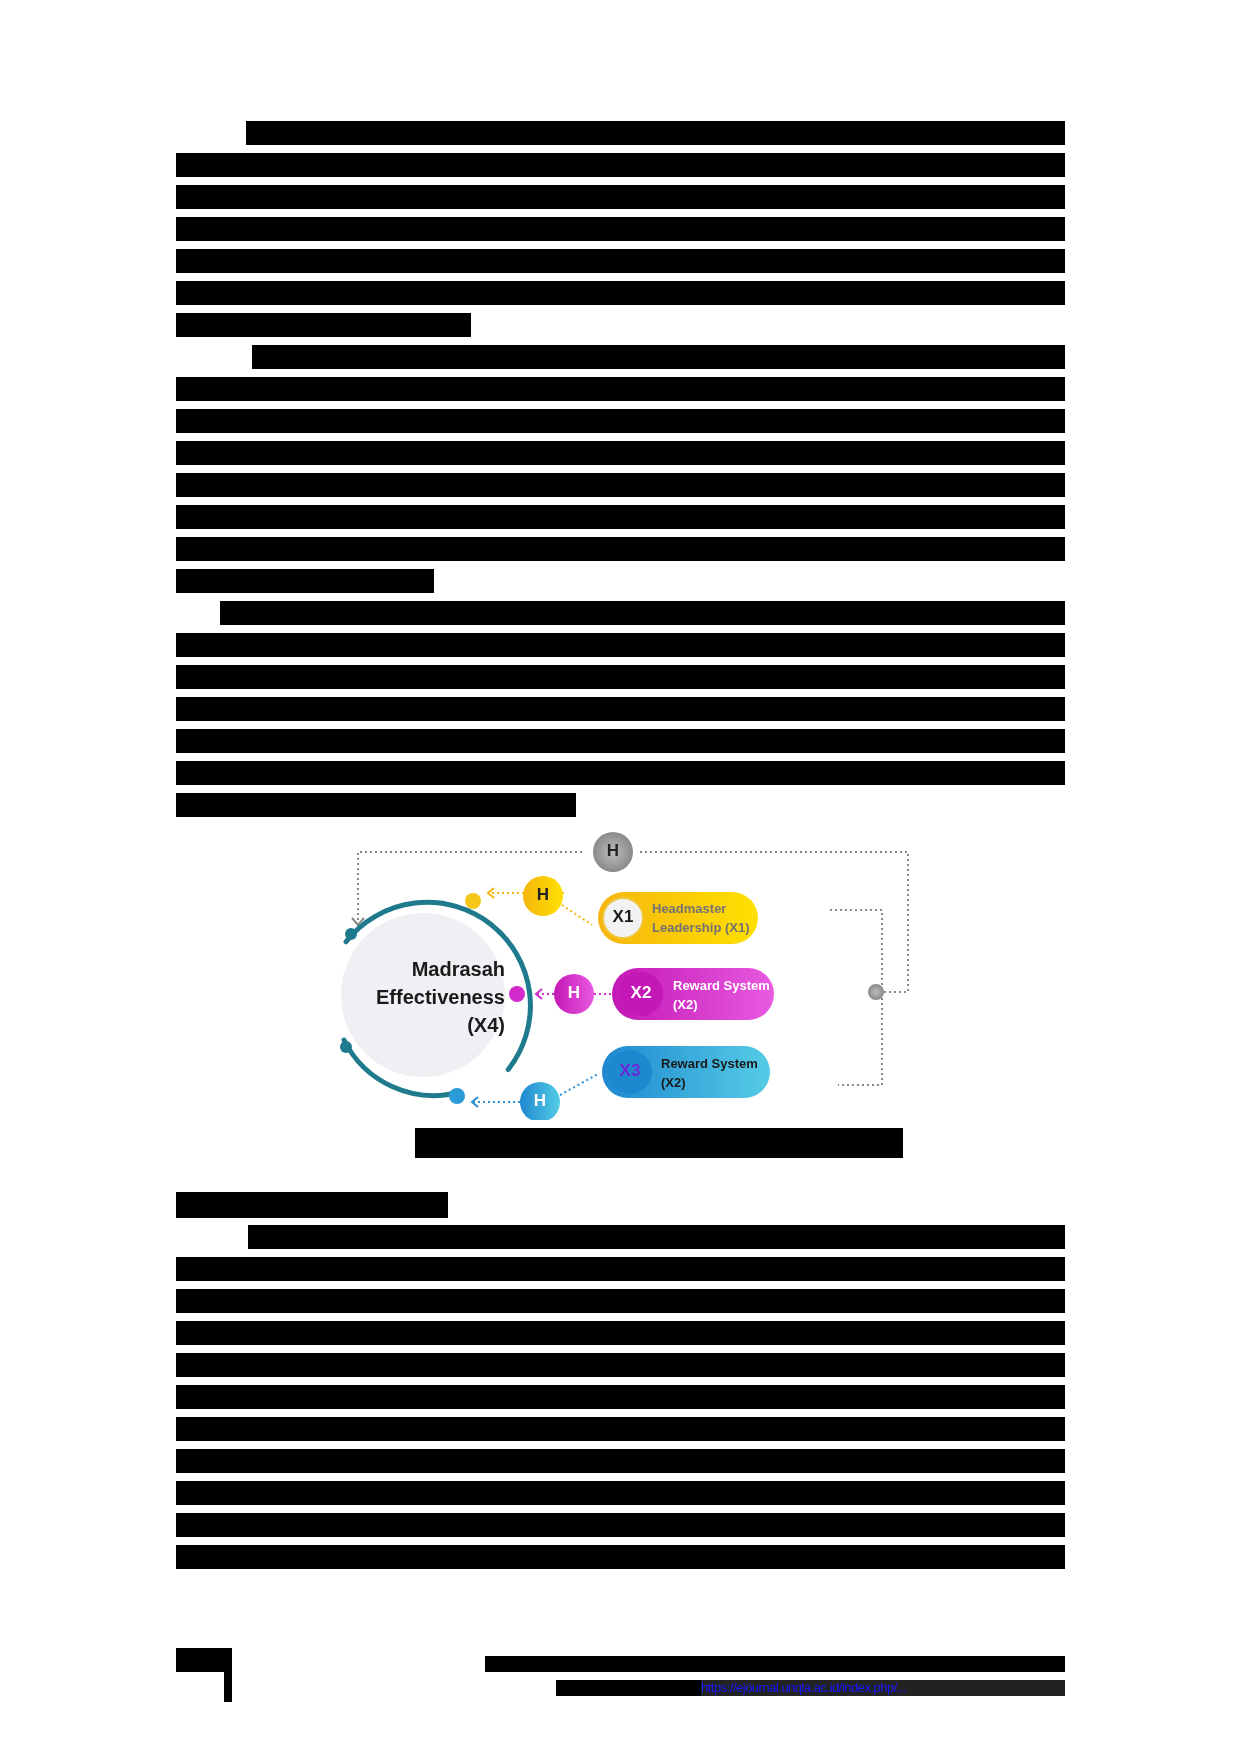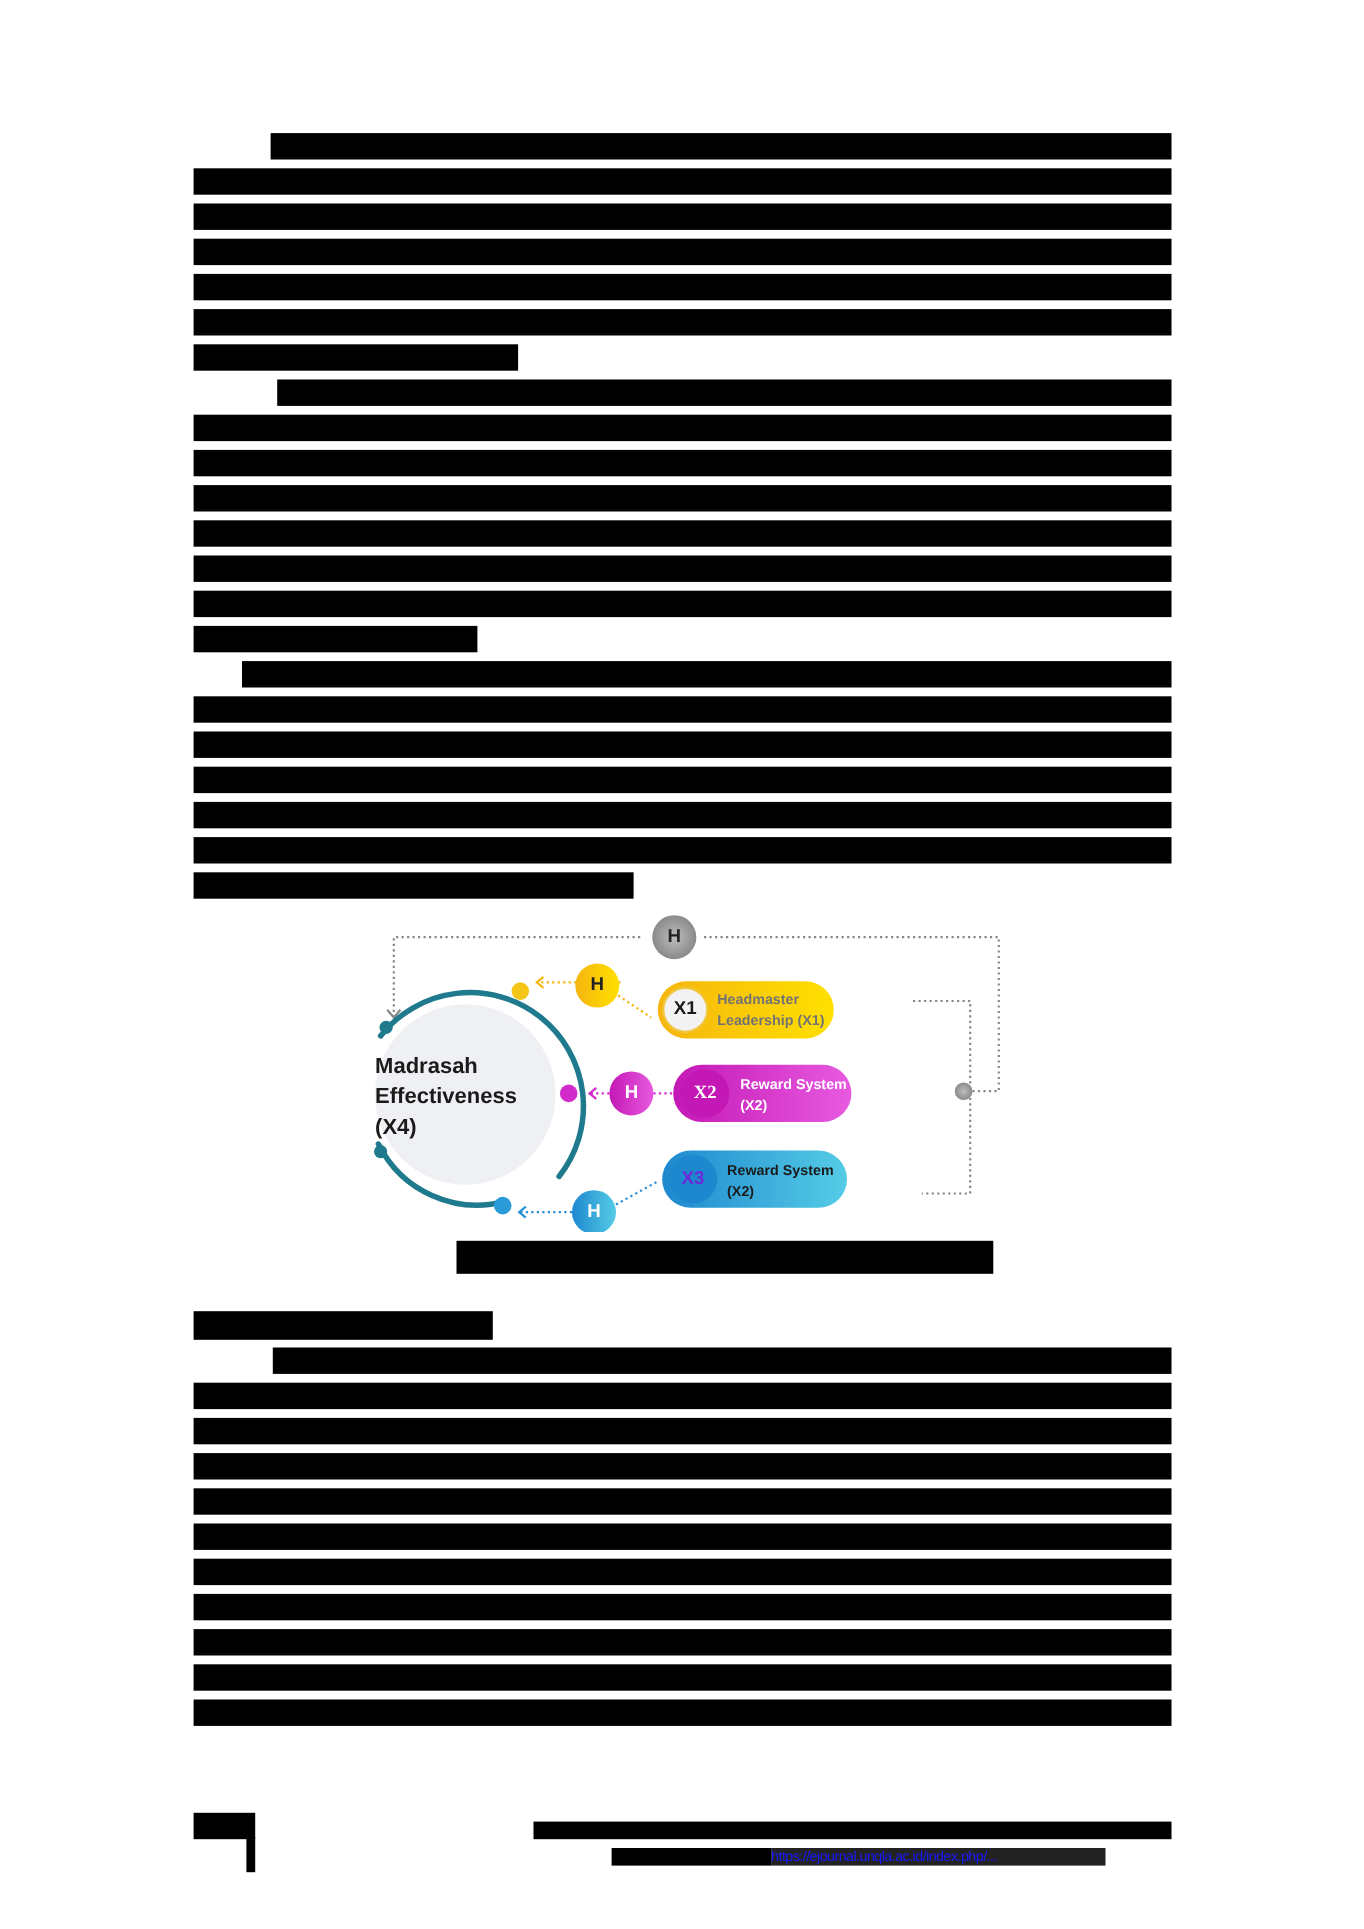--- a/index.html
+++ b/index.html
@@ -5,21 +5,21 @@
   html,body{margin:0;padding:0;background:#fff;}
   body{width:1240px;height:1754px;position:relative;overflow:hidden;font-family:"Liberation Sans",sans-serif;}
   .page{position:absolute;left:0;top:0;width:1240px;height:1754px;}
   .redact{position:absolute;background:#000;}
   .para{position:absolute;left:176px;width:889px;}
   .line{position:relative;height:26px;margin-bottom:6px;}
   .line .bar{position:absolute;top:3px;height:24px;background:#000;}
   
   .diagram{position:absolute;left:330px;top:810px;width:600px;height:310px;}
   .diagram svg{position:absolute;left:0;top:0;}
-  .node-title{position:absolute;text-align:left;font-weight:bold;color:#1a1a1a;font-size:20px;line-height:28px;}
+  .node-title{position:absolute;text-align:right;font-weight:bold;color:#1a1a1a;font-size:20px;line-height:28px;}
   .pill-label{position:absolute;font-weight:bold;font-size:13px;line-height:19px;}
   .badge-text{position:absolute;font-weight:bold;font-size:17px;text-align:center;}
   .footer-link{position:absolute;color:#1a1aff;font-size:13px;background:#222;letter-spacing:-0.5px;}
 </style>
 </head>
 <body>
 
 <div class="page">
 
   <div class="para" style="top:118px;">
@@ -166,21 +166,21 @@
       <div>Effectiveness</div>
       <div>(X4)</div>
     </div>
 
     <div class="badge-text" style="left:263px;top:31px;width:40px;color:#222;">H</div>
     <div class="badge-text" style="left:193px;top:75px;width:40px;color:#222;">H</div>
     <div class="badge-text" style="left:224px;top:173px;width:40px;color:#fff;">H</div>
     <div class="badge-text" style="left:190px;top:281px;width:40px;color:#fff;">H</div>
 
     <div class="badge-text" style="left:273px;top:97px;width:40px;color:#1a1a1a;">X1</div>
-    <div class="badge-text" style="left:291px;top:173px;width:40px;color:#fff;font-family:Liberation Serif, serif;">X2</div>
+    <div class="badge-text" style="left:291px;top:173px;width:40px;color:#fff;">X2</div>
     <div class="badge-text" style="left:280px;top:251px;width:40px;color:#6d28d9;">X3</div>
 
     <div class="pill-label" style="left:322px;top:89px;color:#737373;">
       <div>Headmaster</div>
       <div>Leadership (X1)</div>
     </div>
     <div class="pill-label" style="left:343px;top:166px;color:#fff;">
       <div>Reward System</div>
       <div>(X2)</div>
     </div>
@@ -227,15 +227,15 @@
       </div>
     <div class="line">
         <div class="bar" style="left:0;right:0;"></div>
       </div>
   </div>
 
   <div class="redact" style="left:176px;top:1648px;width:56px;height:24px;"></div>
   <div class="redact" style="left:224px;top:1670px;width:8px;height:32px;"></div>
   <div class="redact" style="left:485px;top:1656px;width:580px;height:16px;"></div>
   <div class="redact" style="left:556px;top:1680px;width:145px;height:16px;"></div>
-  <a class="footer-link" style="left:701px;top:1680px;width:304px;height:16px;line-height:16px;overflow:hidden;white-space:nowrap;">https://ejournal.unqla.ac.id/index.php/...</a>
+  <a class="footer-link" style="left:701px;top:1680px;width:364px;height:16px;line-height:16px;overflow:hidden;white-space:nowrap;">https://ejournal.unqla.ac.id/index.php/...</a>
 
 </div>
 
 </body></html>

